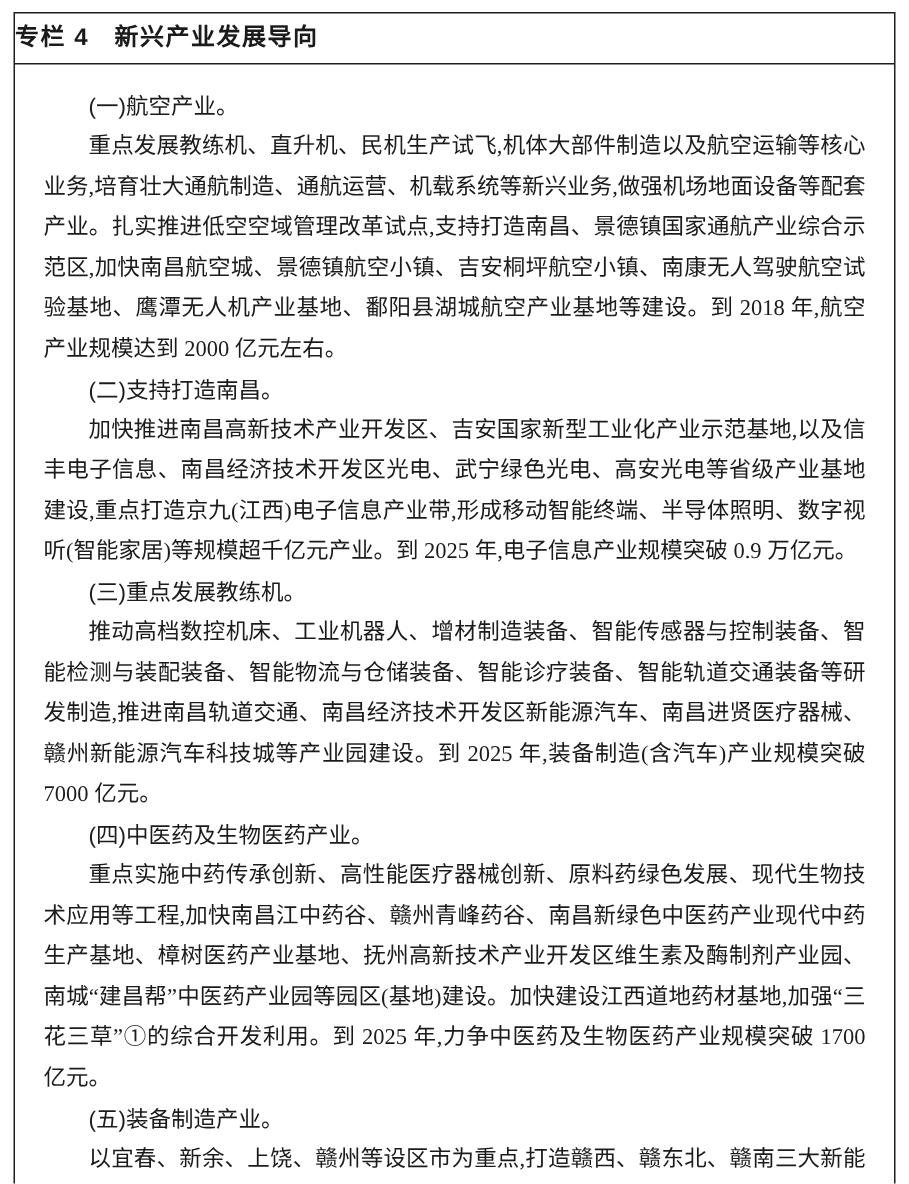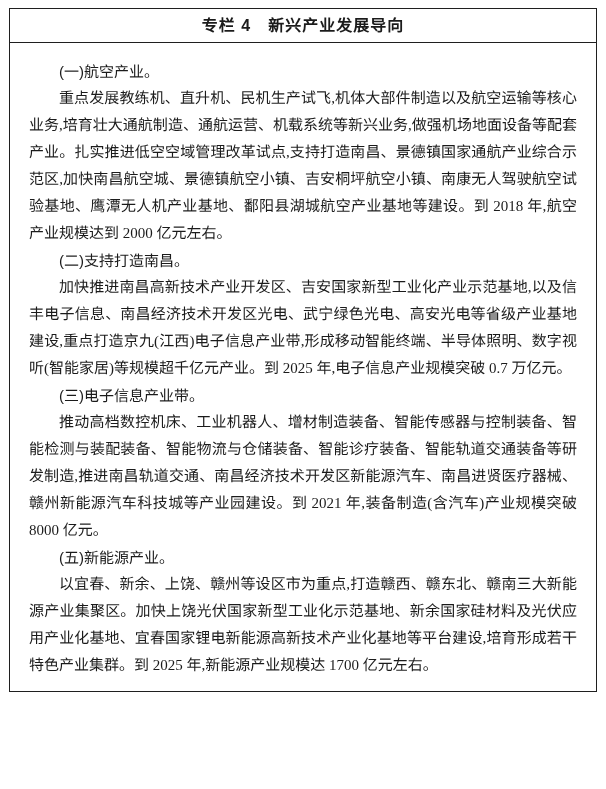--- a/index.html
+++ b/index.html
@@ -15,21 +15,20 @@
     color: #1b1b1b;
   }
   .panel {
     margin: 8px 9px 0 9px;
     border: 1.5px solid #1f1f1f;
     background: #ffffff;
     box-sizing: border-box;
   }
   .panel-title {
     border-bottom: 1.5px solid #1f1f1f;
-    text-align: center;
     font-family: "Liberation Sans", "DejaVu Sans", sans-serif;
     font-weight: bold;
     font-size: 16px;
     line-height: 16px;
     padding: 9px 0 8px 0;
     letter-spacing: 1px;
   }
   .panel-body {
     padding: 15px 19px 12px 19px;
     font-size: 15px;
@@ -51,28 +50,32 @@
 <div class="panel">
   <div class="panel-title">专栏 4　新兴产业发展导向</div>
   <div class="panel-body" id="sections-container">
   <div class="section">
     <p class="heading">(一)航空产业。</p>
     <p class="para">重点发展教练机、直升机、民机生产试飞,机体大部件制造以及航空运输等核心业务,培育壮大通航制造、通航运营、机载系统等新兴业务,做强机场地面设备等配套产业。扎实推进低空空域管理改革试点,支持打造南昌、景德镇国家通航产业综合示范区,加快南昌航空城、景德镇航空小镇、吉安桐坪航空小镇、南康无人驾驶航空试验基地、鹰潭无人机产业基地、鄱阳县湖城航空产业基地等建设。到 2018 年,航空产业规模达到 2000 亿元左右。</p>
   </div>
 
   <div class="section">
     <p class="heading">(二)支持打造南昌。</p>
-    <p class="para">加快推进南昌高新技术产业开发区、吉安国家新型工业化产业示范基地,以及信丰电子信息、南昌经济技术开发区光电、武宁绿色光电、高安光电等省级产业基地建设,重点打造京九(江西)电子信息产业带,形成移动智能终端、半导体照明、数字视听(智能家居)等规模超千亿元产业。到 2025 年,电子信息产业规模突破 0.7 万亿元。</p>
+    <p class="para">加快推进南昌高新技术产业开发区、吉安国家新型工业化产业示范基地,以及信丰电子信息、南昌经济技术开发区光电、武宁绿色光电、高安光电等省级产业基地建设,重点打造京九(江西)电子信息产业带,形成移动智能终端、半导体照明、数字视听(智能家居)等规模超千亿元产业。到 2025 年,电子信息产业规模突破 0.9 万亿元。</p>
   </div>
 
   <div class="section">
-    <p class="heading">(三)电子信息产业带。</p>
-    <p class="para">推动高档数控机床、工业机器人、增材制造装备、智能传感器与控制装备、智能检测与装配装备、智能物流与仓储装备、智能诊疗装备、智能轨道交通装备等研发制造,推进南昌轨道交通、南昌经济技术开发区新能源汽车、南昌进贤医疗器械、赣州新能源汽车科技城等产业园建设。到 2021 年,装备制造(含汽车)产业规模突破 8000 亿元。</p>
+    <p class="heading">(三)重点发展教练机。</p>
+    <p class="para">推动高档数控机床、工业机器人、增材制造装备、智能传感器与控制装备、智能检测与装配装备、智能物流与仓储装备、智能诊疗装备、智能轨道交通装备等研发制造,推进南昌轨道交通、南昌经济技术开发区新能源汽车、南昌进贤医疗器械、赣州新能源汽车科技城等产业园建设。到 2025 年,装备制造(含汽车)产业规模突破 7000 亿元。</p>
   </div>
 
+  <div class="section">
+    <p class="heading">(四)中医药及生物医药产业。</p>
+    <p class="para">重点实施中药传承创新、高性能医疗器械创新、原料药绿色发展、现代生物技术应用等工程,加快南昌江中药谷、赣州青峰药谷、南昌新绿色中医药产业现代中药生产基地、樟树医药产业基地、抚州高新技术产业开发区维生素及酶制剂产业园、南城“建昌帮”中医药产业园等园区(基地)建设。加快建设江西道地药材基地,加强“三花三草”①的综合开发利用。到 2025 年,力争中医药及生物医药产业规模突破 1700 亿元。</p>
+  </div>
 
   <div class="section">
-    <p class="heading">(五)新能源产业。</p>
+    <p class="heading">(五)装备制造产业。</p>
     <p class="para">以宜春、新余、上饶、赣州等设区市为重点,打造赣西、赣东北、赣南三大新能源产业集聚区。加快上饶光伏国家新型工业化示范基地、新余国家硅材料及光伏应用产业化基地、宜春国家锂电新能源高新技术产业化基地等平台建设,培育形成若干特色产业集群。到 2025 年,新能源产业规模达 1700 亿元左右。</p>
   </div>
 
 </div>
 </div>
 
 </body></html>

